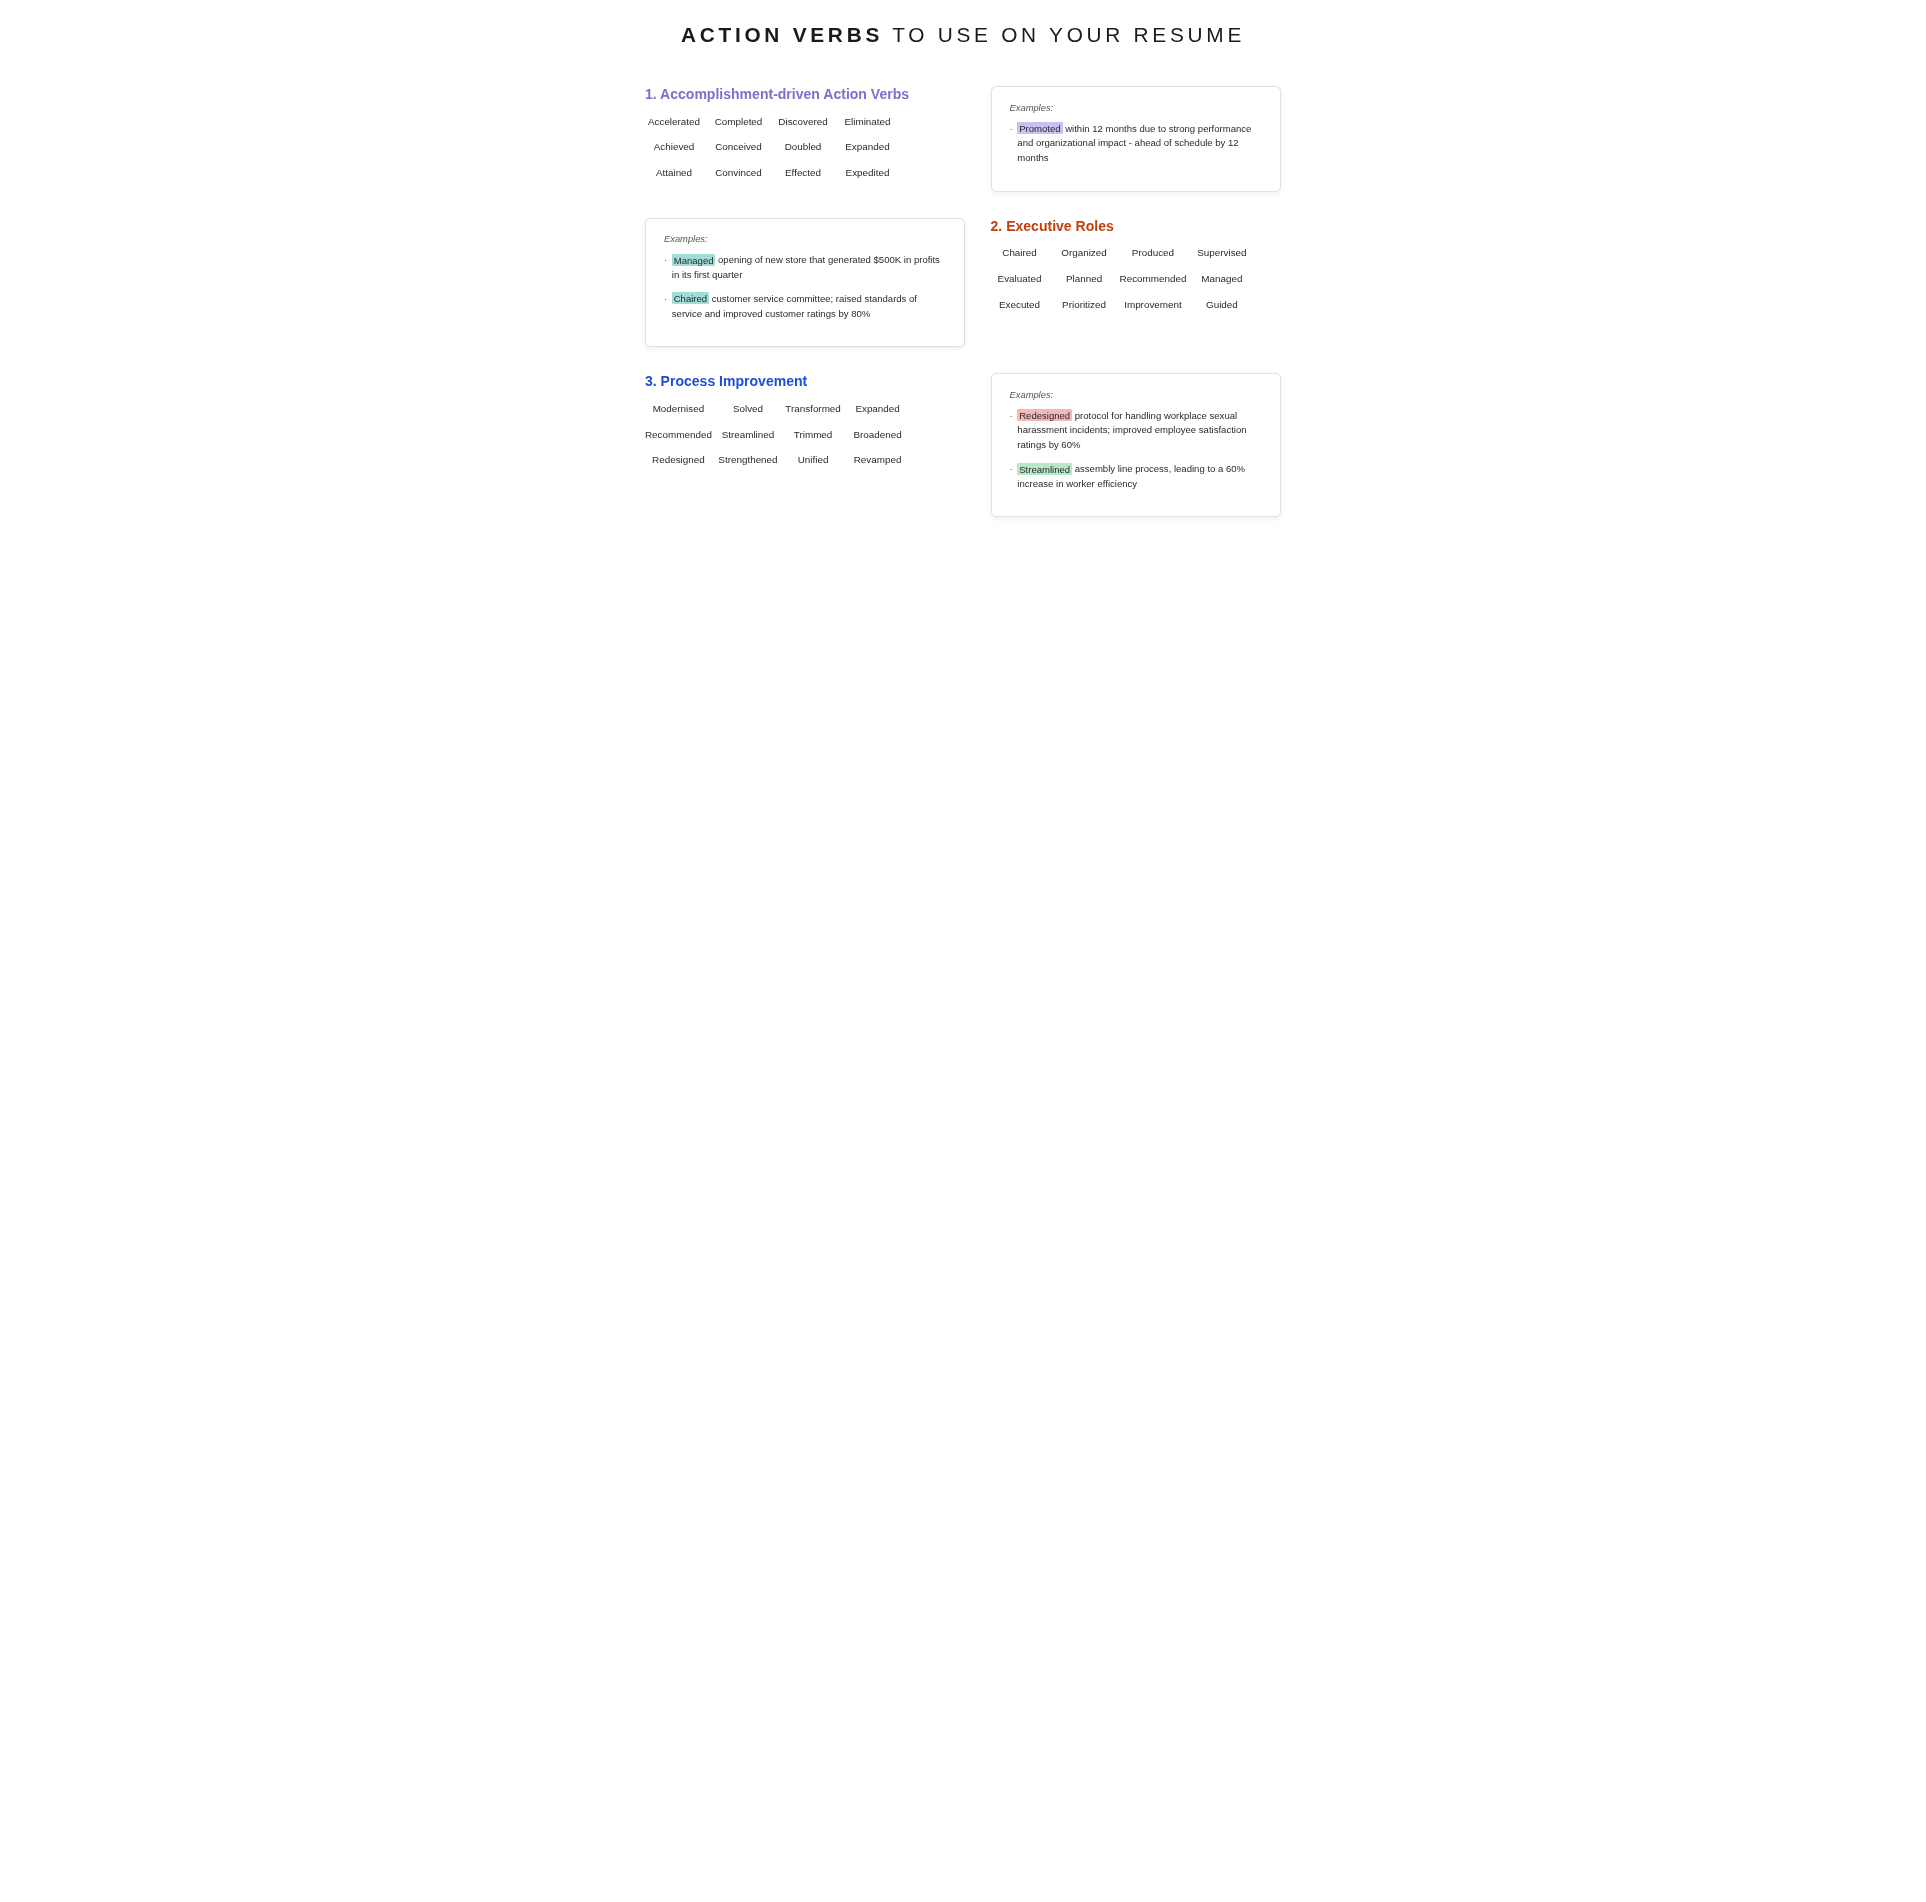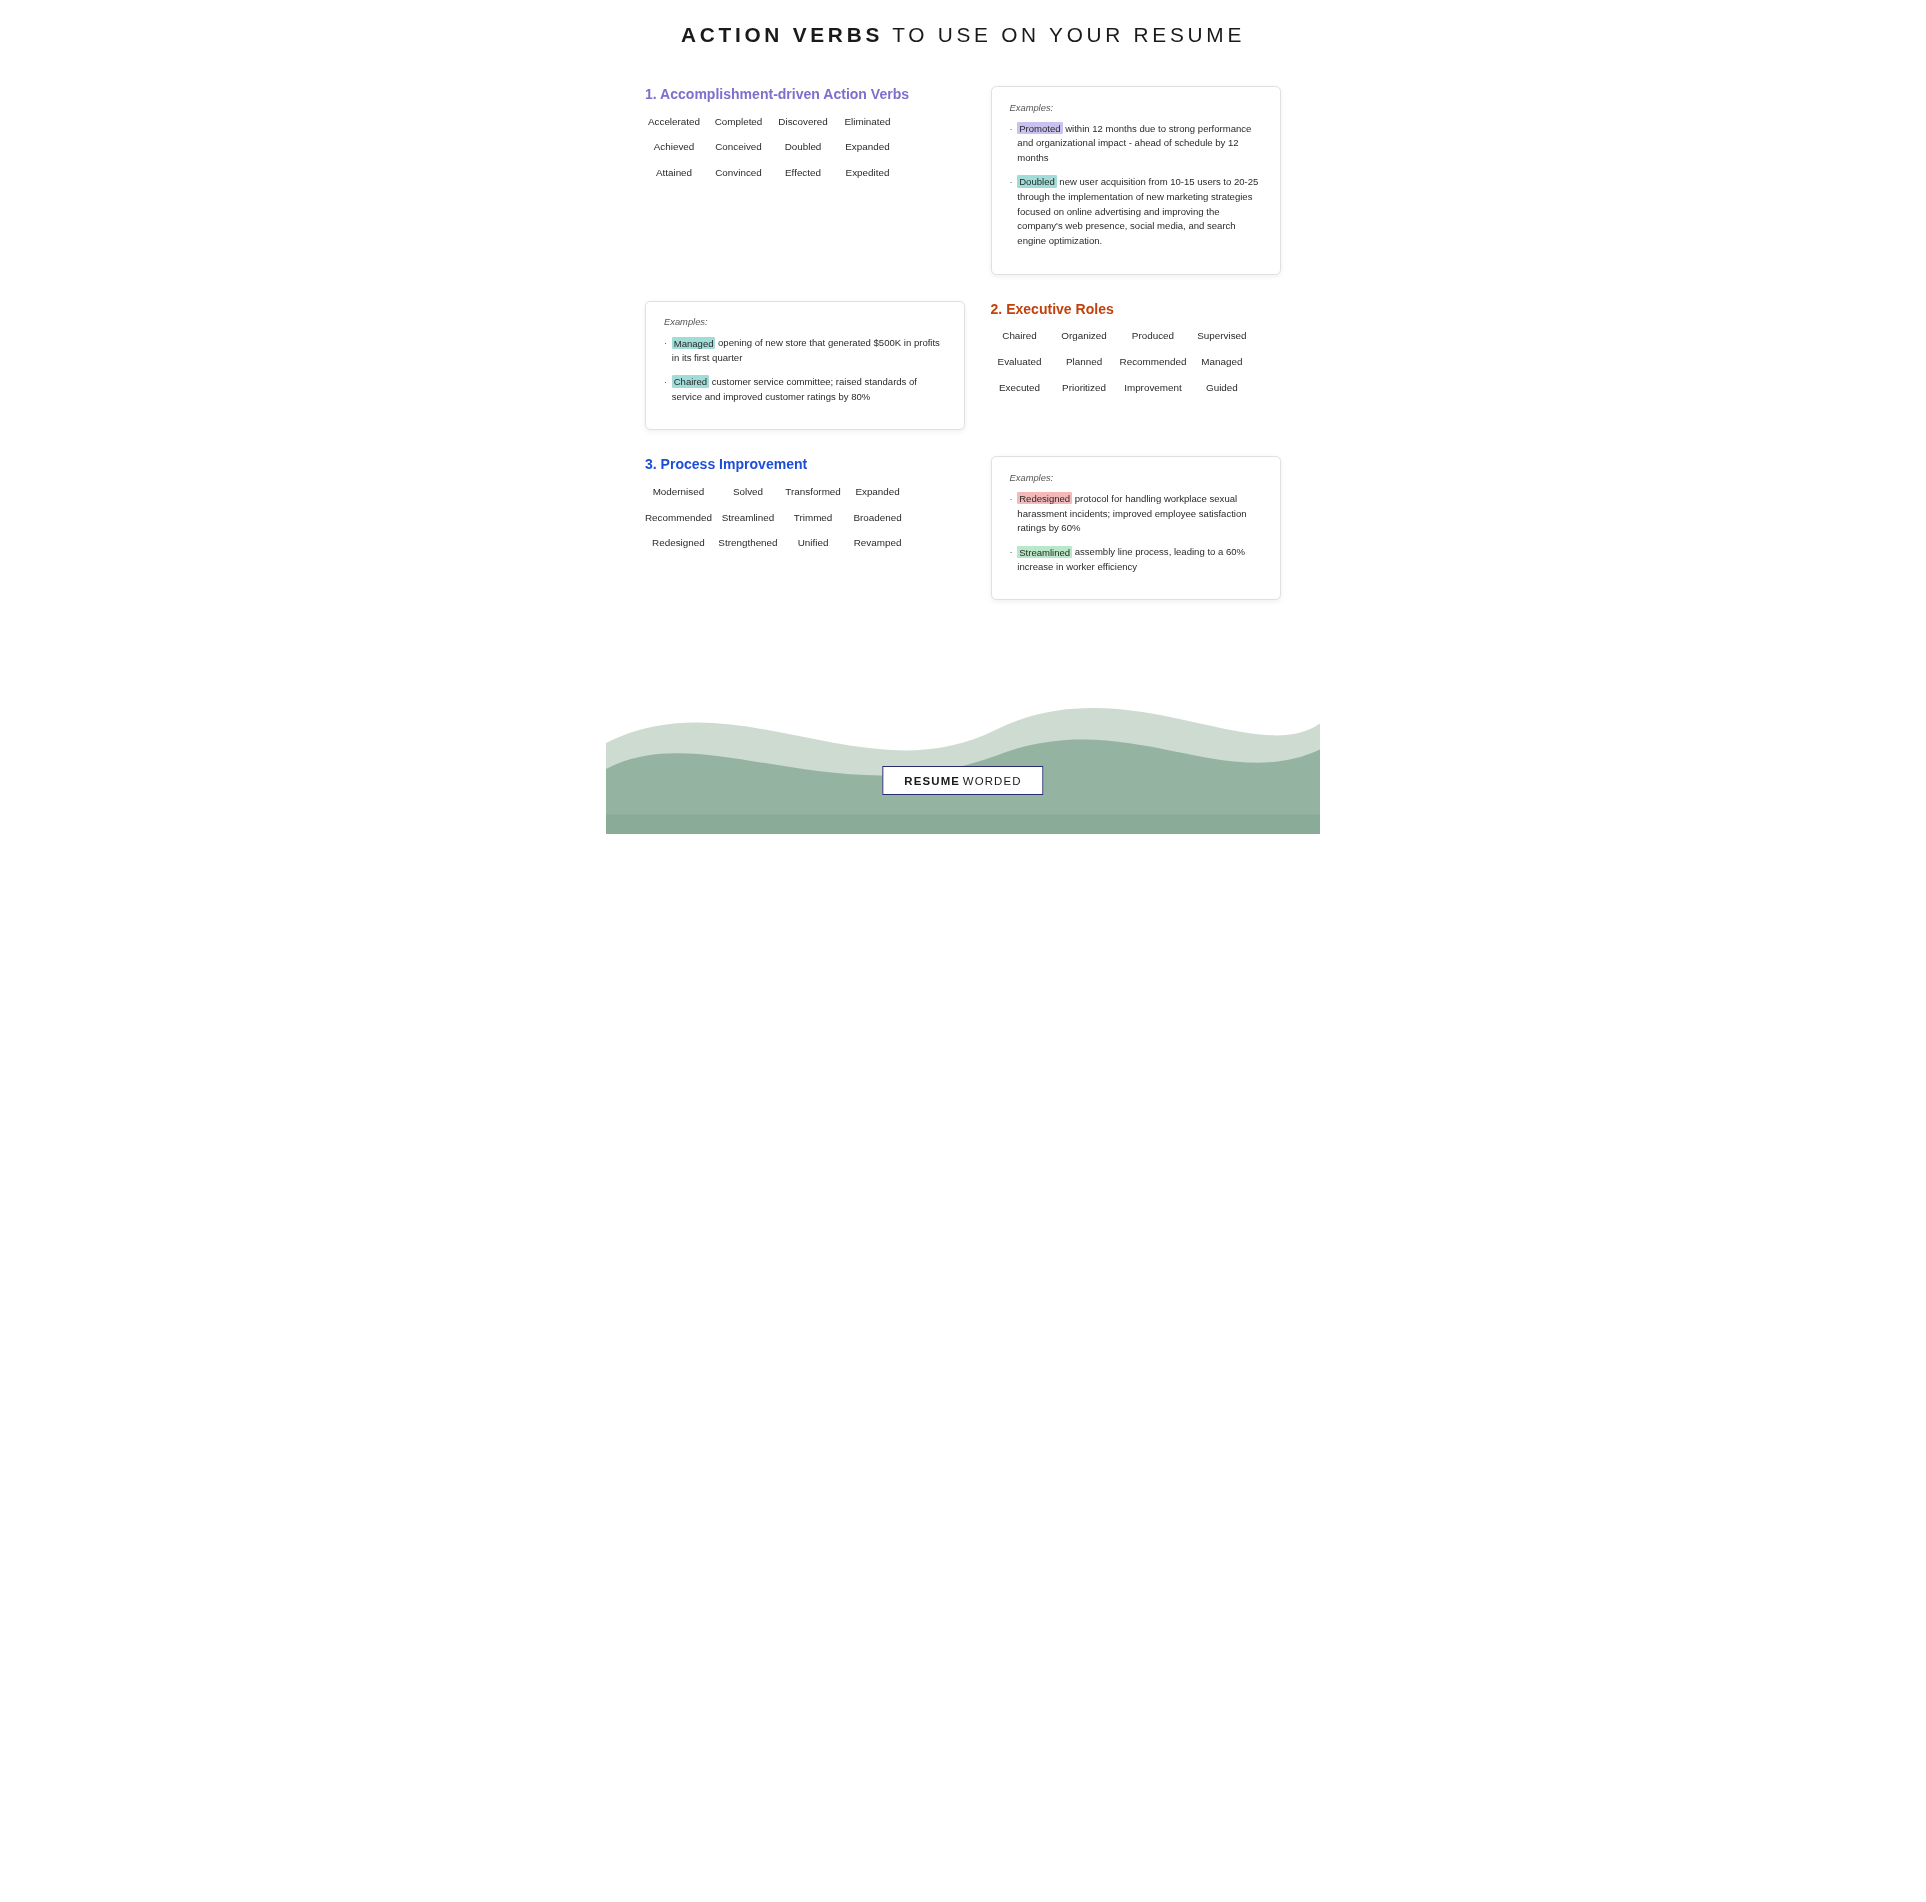--- a/index.html
+++ b/index.html
@@ -215,23 +215,20 @@
           </div>
         </div>
       </div>
 
       <div class="col-right">
         <div class="example-box">
           <div class="example-label">Examples:</div>
           <div class="example-item">
             <span class="highlight-purple">Promoted</span> within 12 months due to strong performance and organizational impact - ahead of schedule by 12 months
           </div>
-          <div class="example-item">
-            <span class="highlight-teal">Doubled</span> new user acquisition from 10-15 users to 20-25 through the implementation of new marketing strategies focused on online advertising and improving the company's web presence, social media, and search engine optimization.
-          </div>
         </div>
       </div>
     </div>
 
     <div class="row">
 
       <div class="col-left">
         <div class="example-box">
           <div class="example-label">Examples:</div>
           <div class="example-item">
@@ -306,31 +303,15 @@
           </div>
           <div class="example-item">
             <span class="highlight-green">Streamlined</span> assembly line process, leading to a 60% increase in worker efficiency
           </div>
         </div>
       </div>
     </div>
 
   </div>
 
-  <div style="position:relative; height:208px; margin-top: 6.5px; overflow:hidden;">
-    <svg viewBox="0 0 1100 320" preserveAspectRatio="none" style="position:absolute;bottom:0;left:0;width:100%;height:100%;">
-
-      <path d="M0,180 C200,80 400,260 600,160 C800,60 1000,220 1100,150 L1100,320 L0,320 Z" fill="#b8ccbe" opacity="0.7"></path>
-
-      <path d="M0,220 C150,140 350,290 600,200 C800,120 950,260 1100,190 L1100,320 L0,320 Z" fill="#8aab98" opacity="0.85"></path>
-
-      <rect x="0" y="290" width="1100" height="30" fill="#8aab98"></rect>
-    </svg>
-
-    <div style="position:absolute;bottom:39px;left:50%;transform:translateX(-50%);z-index:2;">
-      <div class="brand-box">
-        <span class="resume-bold">RESUME</span><span class="worded-light">WORDED</span>
-      </div>
-    </div>
-  </div>
 
 </div>
 
 
 </body></html>

